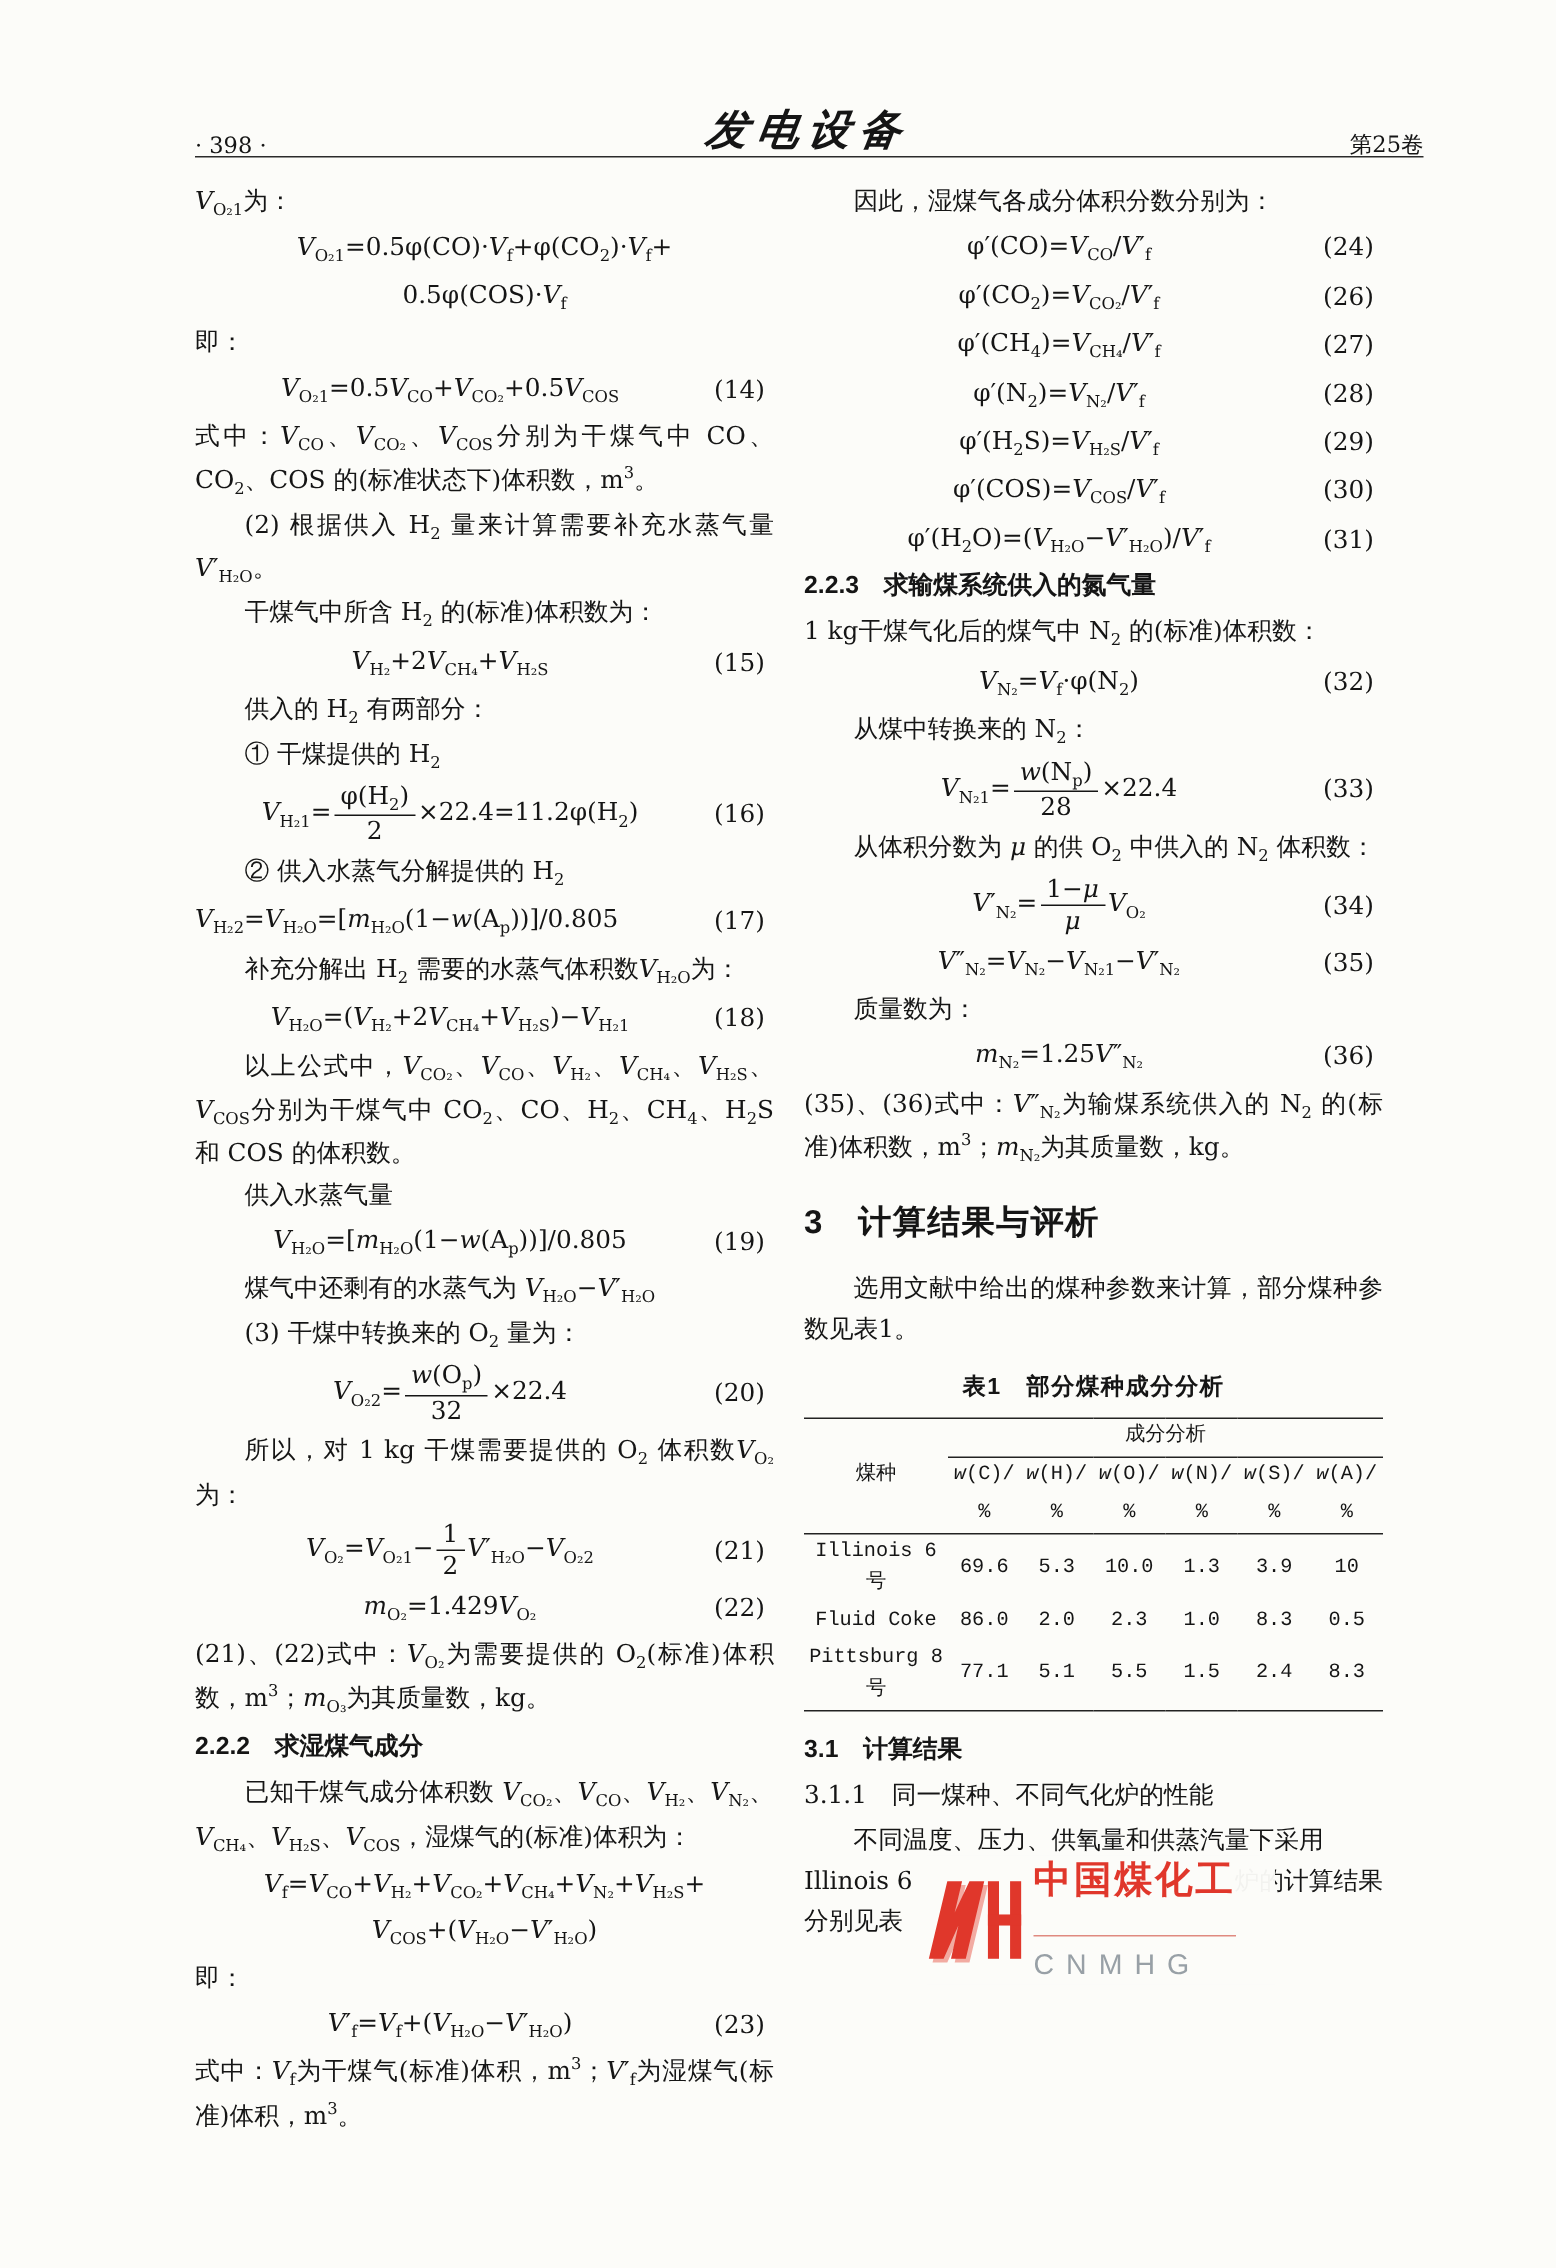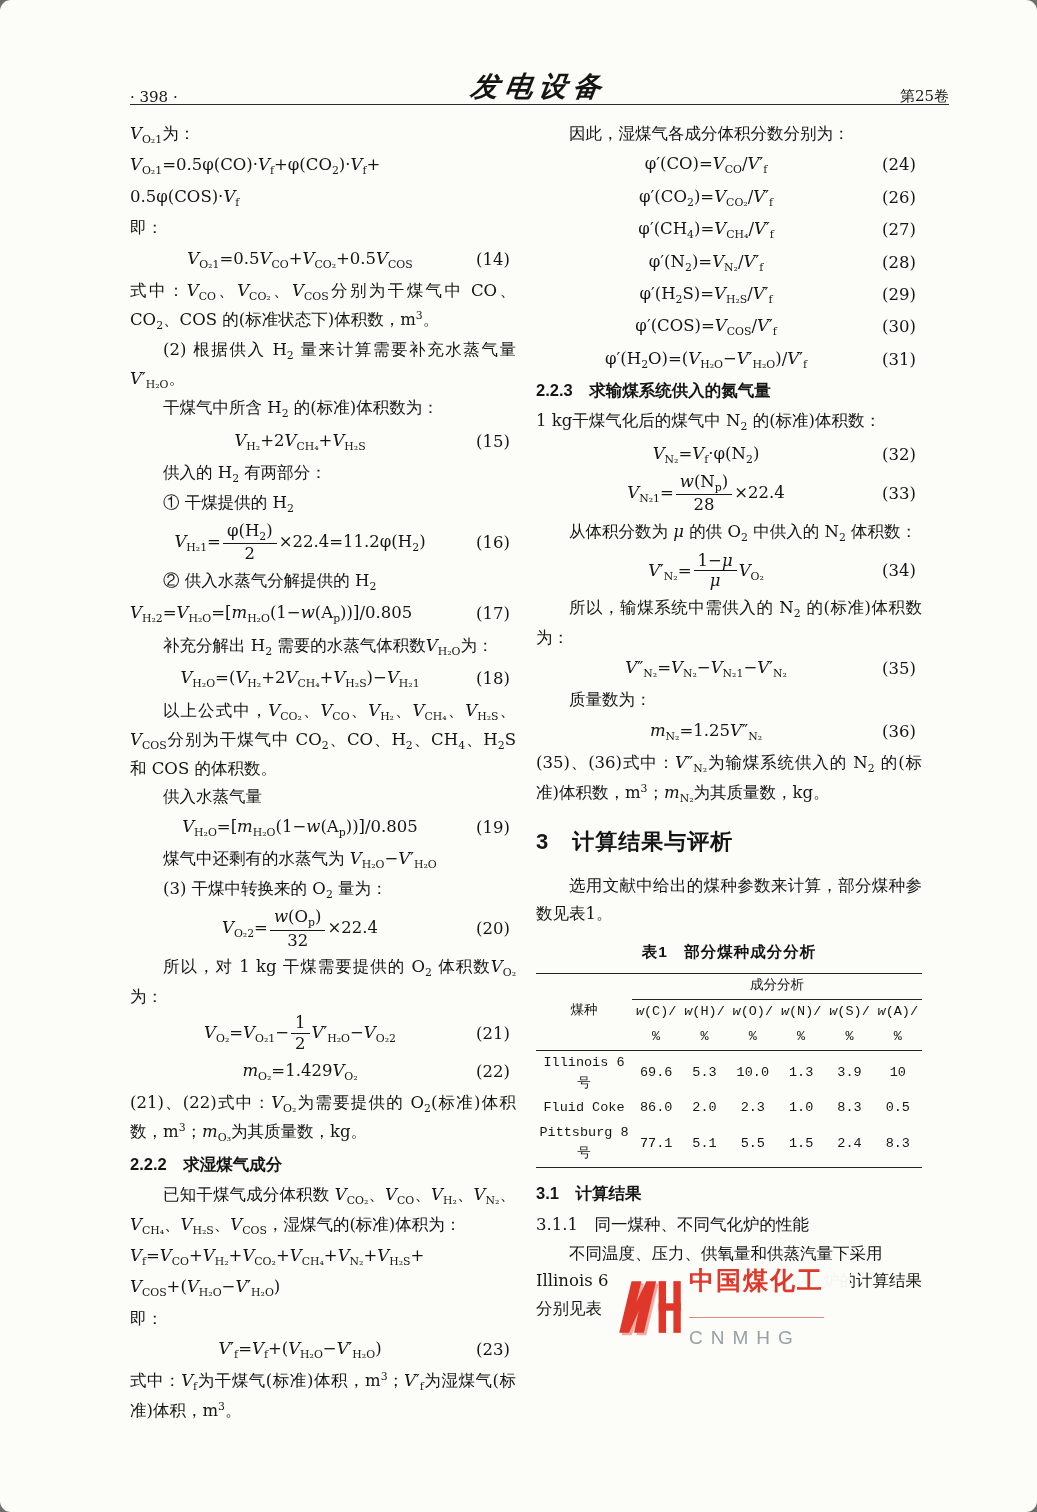--- a/index.html
+++ b/index.html
@@ -1,32 +1,32 @@
 <!DOCTYPE html>
 <html><head>
 <meta charset="utf-8">
 <style>
   *{box-sizing:border-box;}
   html,body{margin:0;padding:0;background:#6e6e6e;}
   .page{position:relative;width:1037px;height:1512px;margin:0 auto;background:#fcfcf9;color:#151515;
-        font-family:"DejaVu Serif","Liberation Serif",serif;overflow:hidden;border-radius:11px;}
+        font-family:"DejaVu Serif","Liberation Serif",serif;overflow:hidden;}
   
   .hdr{position:absolute;top:68px;left:130px;right:88px;display:flex;justify-content:space-between;align-items:flex-end;font-size:15px;}
   .jlogo{font-size:28px;font-weight:bold;font-style:italic;letter-spacing:6px;transform:skewX(-8deg);}
   .hrule{position:absolute;top:104px;left:130px;right:88px;border-top:1.7px solid #2b2b2b;}
   
   .cols{position:absolute;top:120px;left:130px;width:822px;display:flex;gap:20px;}
   .col{width:386px;font-size:16.5px;line-height:1.66;text-align:justify;}
   .p{margin:0;}
   .pi{margin:0;text-indent:2em;}
   .eq{display:flex;align-items:center;margin:3px 0;}
   .eqb{flex:1;text-align:center;}
   .eq.l .eqb{text-align:left;}
   .eqn{flex:none;width:46px;text-align:center;}
-  .eqc{text-align:left;margin:2px 0;}
+  .eqc{text-align:center;margin:2px 0;}
   sub{font-size:66%;}
   sup{font-size:66%;}
   .fr{display:inline-block;vertical-align:middle;text-align:center;line-height:1.2;margin:0 2px;}
   .fr .fn{display:block;border-bottom:1px solid #151515;padding:0 4px;}
   .fr .fd{display:block;padding:0 4px;}
   .h2{font-family:"Liberation Sans",sans-serif;font-weight:bold;font-size:16.5px;margin:3px 0;}
   .h1{font-family:"Liberation Sans",sans-serif;font-weight:bold;font-size:22px;margin:16px 0 12px;letter-spacing:1px;}
   .h31{font-family:"Liberation Sans",sans-serif;font-weight:bold;font-size:16.5px;margin:12px 0 3px;}
   .h311{margin:2px 0;}
   .tcap{font-family:"Liberation Sans",sans-serif;font-weight:bold;font-size:15.5px;text-align:center;margin:12px 0 8px;letter-spacing:1px;}
@@ -155,30 +155,30 @@
       <div class="eq">
           <span class="eqb">φ′(H<sub>2</sub>O)=(<i>V</i><sub>H₂O</sub>−<i>V</i>′<sub>H₂O</sub>)/<i>V</i>′<sub>f</sub></span>
           <span class="eqn">(31)</span>
         </div>
       <div class="h2">2.2.3　求输煤系统供入的氮气量</div>
       <p class="p">1 kg干煤气化后的煤气中 N<sub>2</sub> 的(标准)体积数：</p>
       <div class="eq">
           <span class="eqb"><i>V</i><sub>N₂</sub>=<i>V</i><sub>f</sub>·φ(N<sub>2</sub>)</span>
           <span class="eqn">(32)</span>
         </div>
+      <p class="pi">从煤中转换来的 N<sub>2</sub>：</p>
       <div class="eq">
           <span class="eqb"><i>V</i><sub>N₂1</sub>=<span class="fr"><span class="fn"><i>w</i>(N<sub>p</sub>)</span><span class="fd">28</span></span>×22.4</span>
           <span class="eqn">(33)</span>
         </div>
       <p class="pi">从体积分数为 <i>μ</i> 的供 O<sub>2</sub> 中供入的 N<sub>2</sub> 体积数：</p>
       <div class="eq">
           <span class="eqb"><i>V</i>′<sub>N₂</sub>=<span class="fr"><span class="fn">1−<i>μ</i></span><span class="fd"><i>μ</i></span></span><i>V</i><sub>O₂</sub></span>
           <span class="eqn">(34)</span>
         </div>
-      <p class="pi">所以，输煤系统中需供入的 N<sub>2</sub> 的(标准)体积数为：</p>
       <div class="eq">
           <span class="eqb"><i>V</i>″<sub>N₂</sub>=<i>V</i><sub>N₂</sub>−<i>V</i><sub>N₂1</sub>−<i>V</i>′<sub>N₂</sub></span>
           <span class="eqn">(35)</span>
         </div>
       <p class="pi">质量数为：</p>
       <div class="eq">
           <span class="eqb"><i>m</i><sub>N₂</sub>=1.25<i>V</i>″<sub>N₂</sub></span>
           <span class="eqn">(36)</span>
         </div>
       <p class="p">(35)、(36)式中：<i>V</i>″<sub>N₂</sub>为输煤系统供入的 N<sub>2</sub> 的(标准)体积数，m<sup>3</sup>；<i>m</i><sub>N₂</sub>为其质量数，kg。</p>

